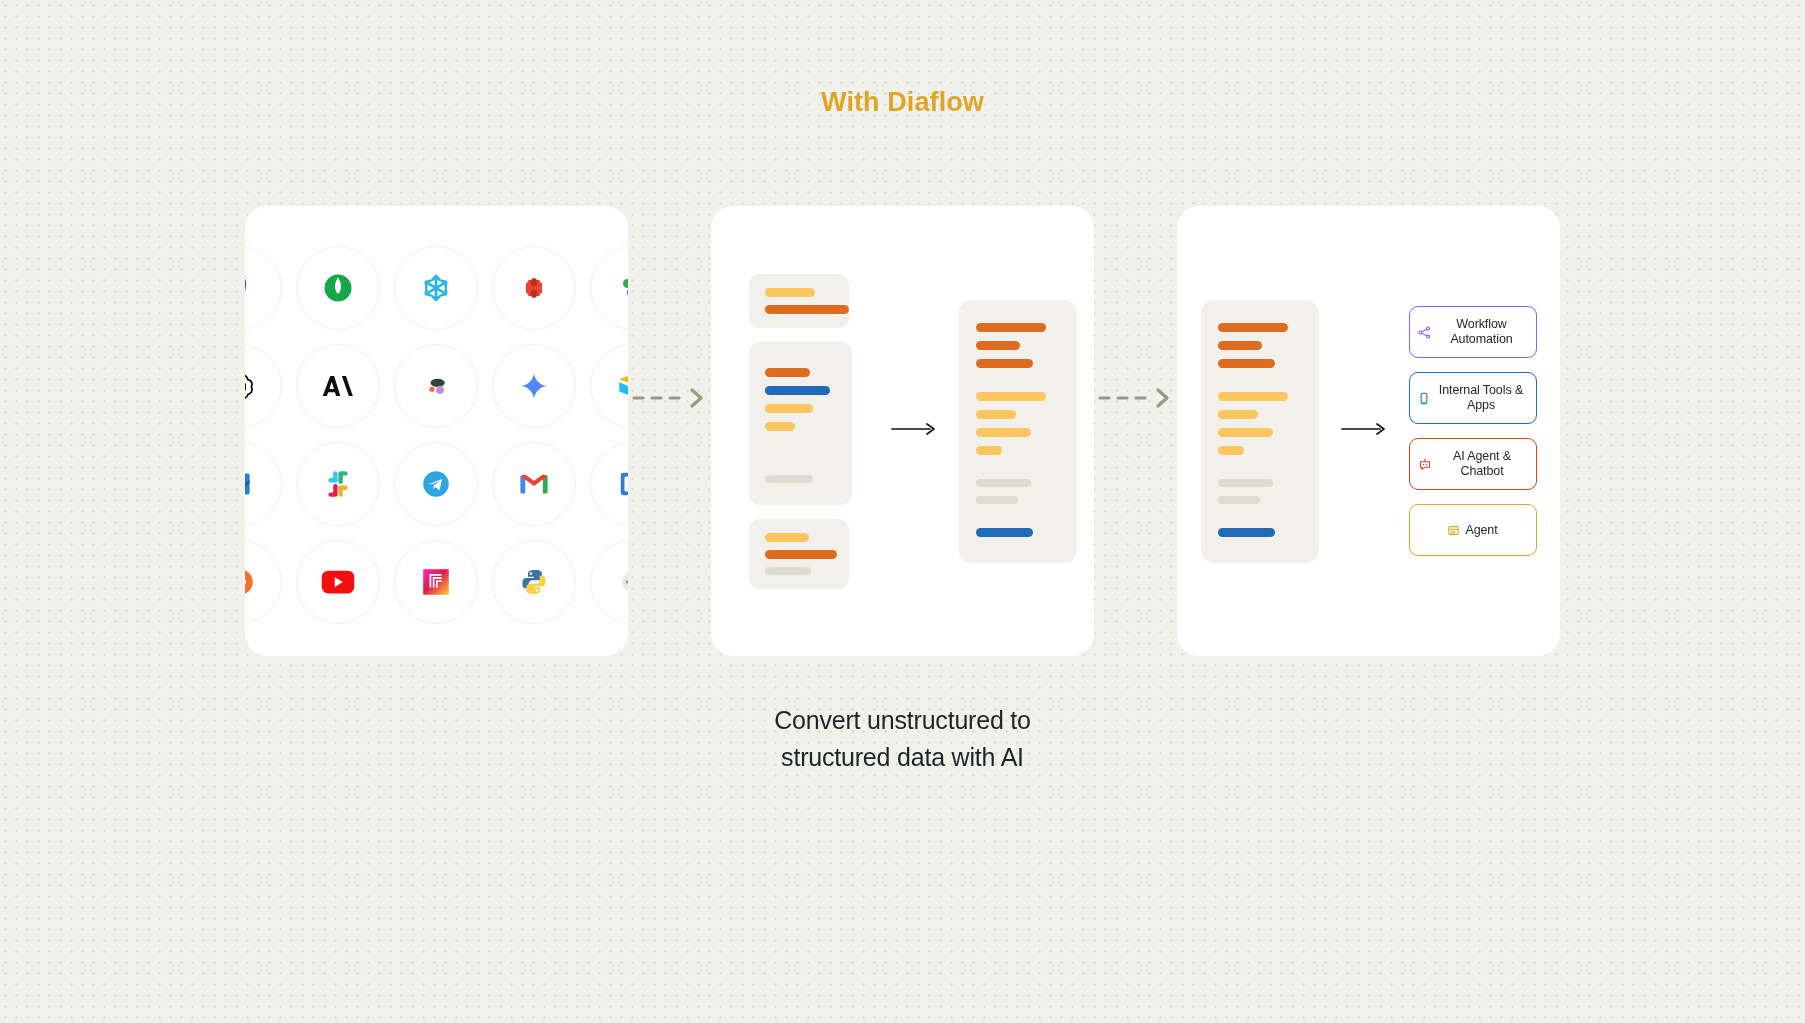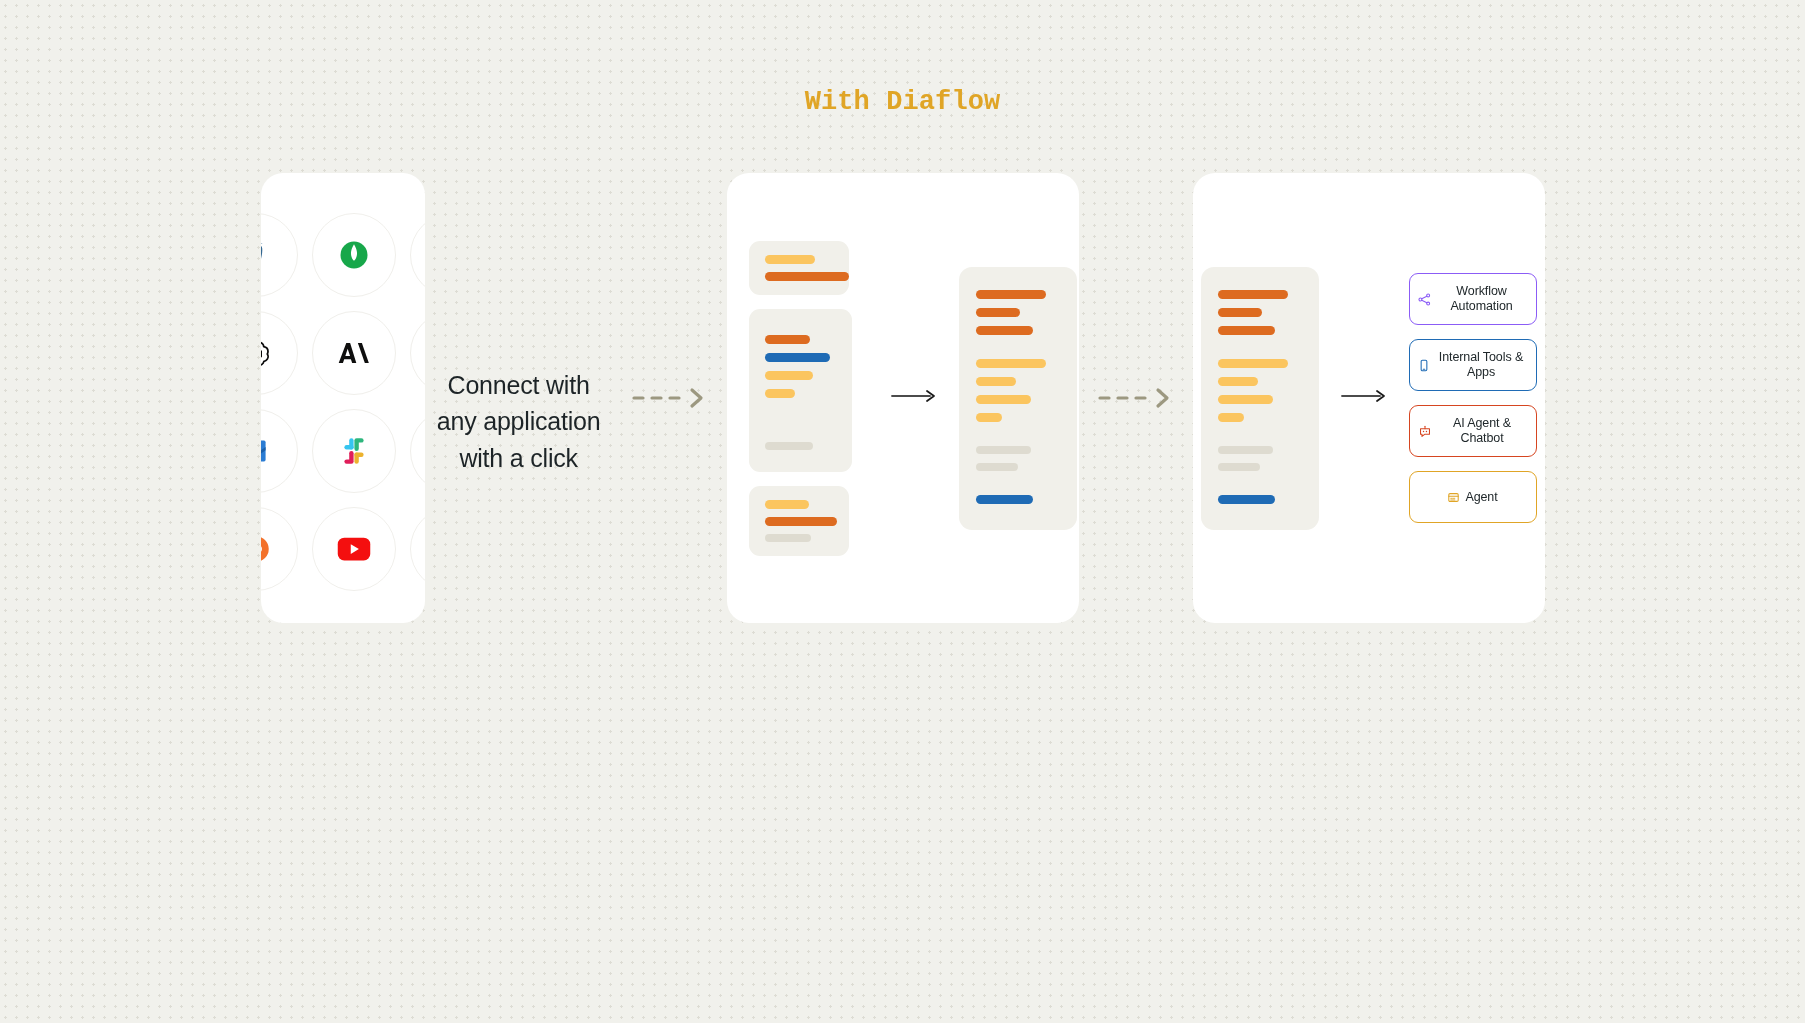--- a/index.html
+++ b/index.html
@@ -24,21 +24,20 @@
     width: 100%;
     padding-top: 86px;
     text-align: center;
   }
   .eyebrow {
     font-size: 27px;
     font-weight: 700;
     color: #e0a526;
     letter-spacing: 0.1px;
     line-height: 1.2;
-    font-family: Liberation Mono, monospace;
   }
   .headline {
     margin-top: 27px;
     font-size: 53px;
     font-weight: 700;
     color: #20282b;
     letter-spacing: -1.0px;
     line-height: 1.16;
   }
 
@@ -47,22 +46,23 @@
     margin-top: 55px;
     display: flex;
     align-items: flex-start;
     justify-content: center;
     gap: 0;
   }
 
   .column {
     width: 352px;
     display: flex;
-    flex-direction: row;
+    flex-direction: column;
     align-items: center;
+    margin-top: 33px;
   }
 
   .card {
     width: 383px;
     height: 450px;
     background: #ffffff;
     border-radius: 22px;
     position: relative;
     overflow: hidden;
   }
@@ -429,21 +429,20 @@
               <circle cx="20" cy="20" r="14" fill="#e9e7de"></circle>
               <circle cx="13" cy="20" r="2.2" fill="#9a9685"></circle>
               <circle cx="20" cy="20" r="2.2" fill="#9a9685"></circle>
               <circle cx="27" cy="20" r="2.2" fill="#9a9685"></circle>
             </svg>
           </span>
         </div>
 
       </div>
     </div>
-    <div class="caption">Connect with any application with a click</div>
   </div>
 
   <div class="connector">
     <span>
       <svg width="76" height="22" viewBox="0 0 76 22">
         <path d="M2 11h54" stroke="#9c9880" stroke-width="3.2" stroke-linecap="round" stroke-dasharray="9 9"></path>
         <path d="M60 3l9 8-9 8" stroke="#9c9880" stroke-width="3.2" fill="none" stroke-linecap="round" stroke-linejoin="round"></path>
       </svg>
     </span>
   </div>
@@ -504,20 +503,21 @@
             <div class="bar sm" style="width:42px;background:#dedbd0"></div>
           </div>
           <div class="struct-gap"></div>
           <div class="struct-group">
             <div class="bar" style="width:57px;background:#1f6bb5"></div>
           </div>
         </div>
 
       </div>
     </div>
+    <div class="caption">Convert unstructured to structured data with AI</div>
   </div>
 
   <div class="connector">
     <span>
       <svg width="76" height="22" viewBox="0 0 76 22">
         <path d="M2 11h54" stroke="#9c9880" stroke-width="3.2" stroke-linecap="round" stroke-dasharray="9 9"></path>
         <path d="M60 3l9 8-9 8" stroke="#9c9880" stroke-width="3.2" fill="none" stroke-linecap="round" stroke-linejoin="round"></path>
       </svg>
     </span>
   </div>

